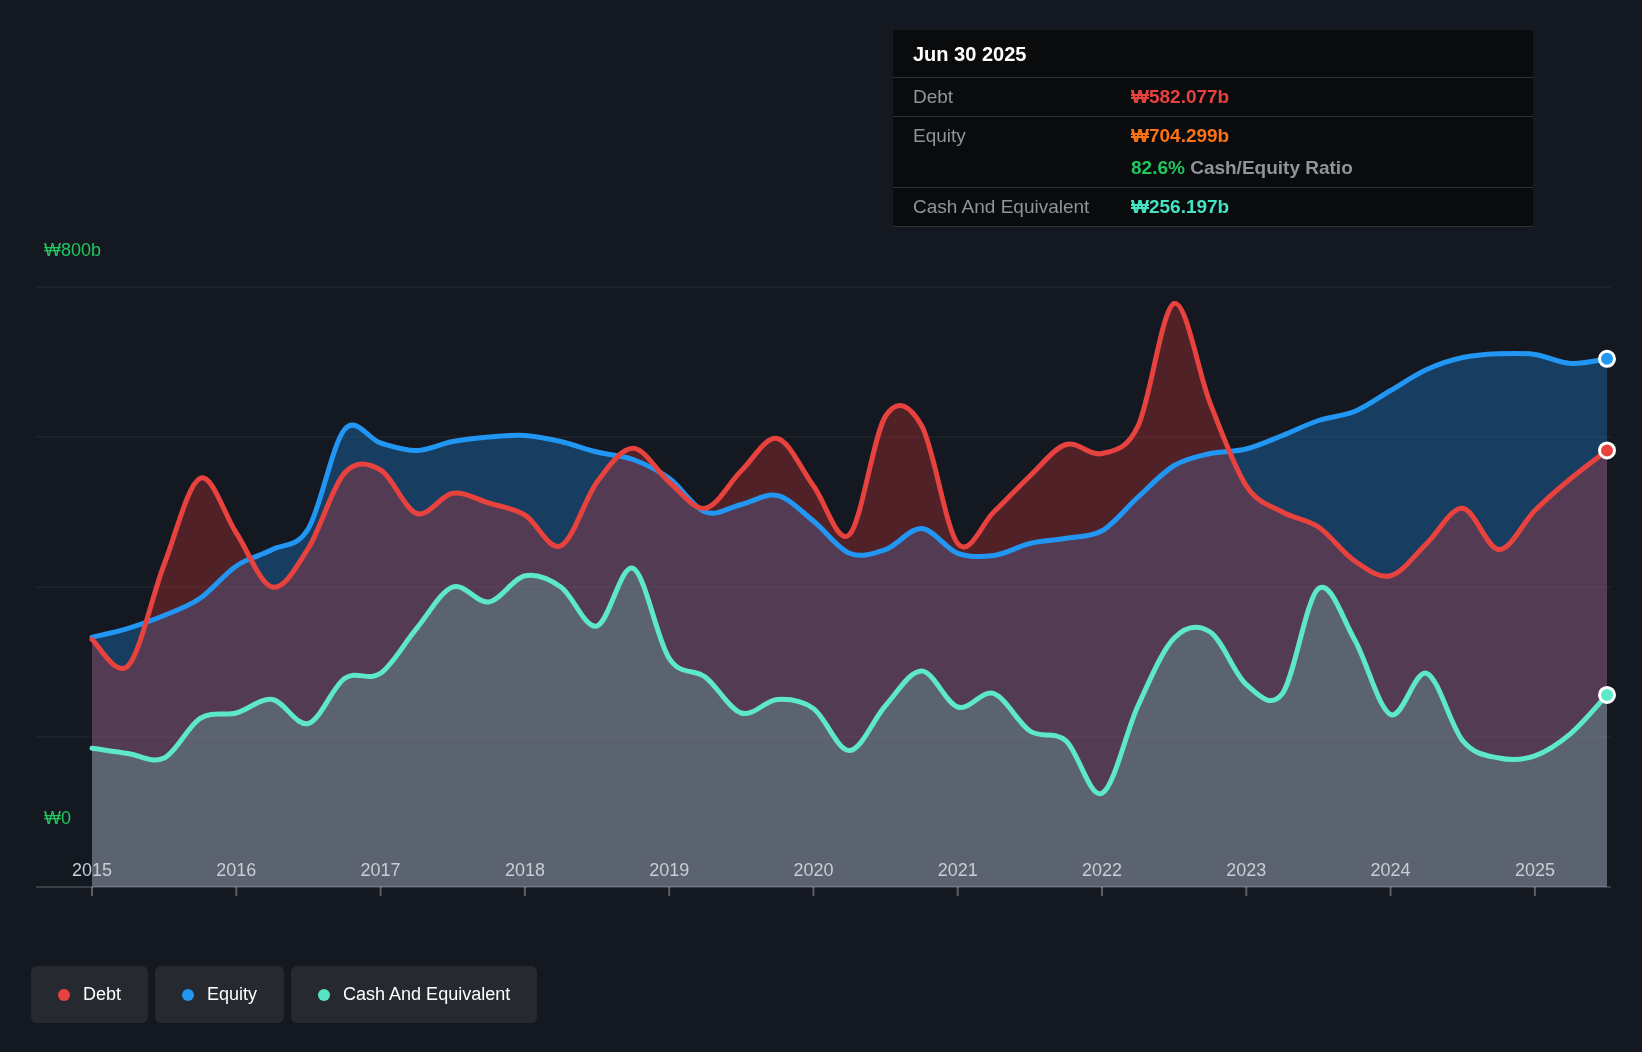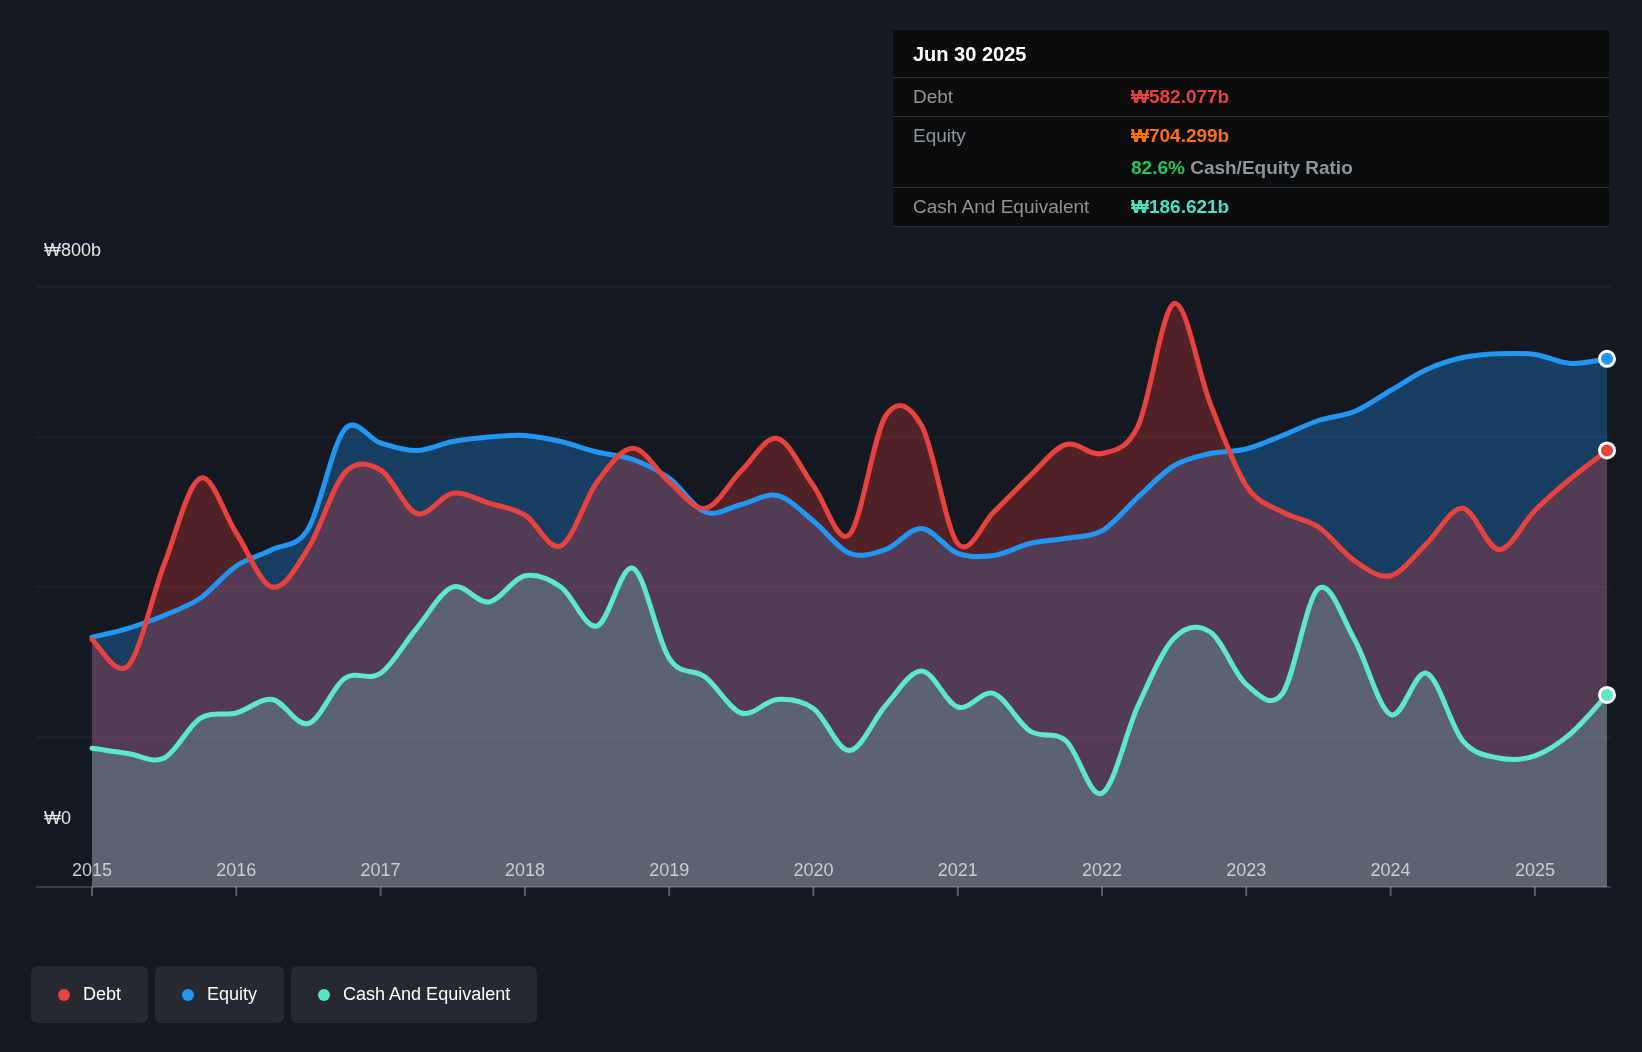--- a/index.html
+++ b/index.html
@@ -1,23 +1,23 @@
 <!DOCTYPE html>
 <html><head>
 <meta charset="utf-8">
 <style>
   html,body{margin:0;padding:0;background:#141821;}
   #stage{position:relative;width:1642px;height:1052px;background:#141821;overflow:hidden;
          font-family:"Liberation Sans",sans-serif;}
   svg{position:absolute;left:0;top:0;}
-  .ylab{position:absolute;left:44px;color:#e5e5e5;font-size:18px;font-weight:400;}
+  .ylab{position:absolute;left:44px;color:#22c55e;font-size:18px;font-weight:400;}
   .ylab.top{top:240px;}
   .ylab.bottom{top:808px;}
   
-  #tooltip{position:absolute;left:893px;top:30px;width:716px;background:#0a0b0d;
+  #tooltip{position:absolute;left:893px;top:30px;width:640px;background:#0a0b0d;
            border-radius:2px;color:#fff;box-sizing:border-box;}
   .tt-title{font-size:20px;font-weight:700;padding:13px 20px 11px 20px;}
   .tt-row{display:flex;align-items:center;padding:8px 20px;font-size:19px;
           border-top:1px solid #2e3136;}
   .tt-row.noline{border-top:none;padding-top:2px;}
   .tt-row:last-child{border-bottom:1px solid #2e3136;}
   .tt-label{flex:0 0 218px;color:#8f949b;}
   .tt-val{font-weight:700;}
   .ratio-strong{color:#22c55e;font-weight:700;}
   .ratio-label{color:#8f949b;font-weight:700;}
@@ -86,21 +86,21 @@
     </div>
     <div class="tt-row noline">
       <span class="tt-label"></span>
       <span class="tt-val">
         <span class="ratio-strong">82.6%</span>
         <span class="ratio-label">Cash/Equity Ratio</span>
       </span>
     </div>
     <div class="tt-row">
       <span class="tt-label">Cash And Equivalent</span>
-      <span class="tt-val" style="color: rgb(67, 227, 195);">₩186.621b</span>
+      <span class="tt-val" style="color: rgb(67, 227, 195);">₩256.197b</span>
     </div>
   </div>
 
   <div id="legend">
     <div class="pill">
       <span class="dot" style="background: rgb(232, 66, 63);"></span>
       <span>Debt</span>
     </div>
     <div class="pill">
       <span class="dot" style="background: rgb(33, 150, 243);"></span>

